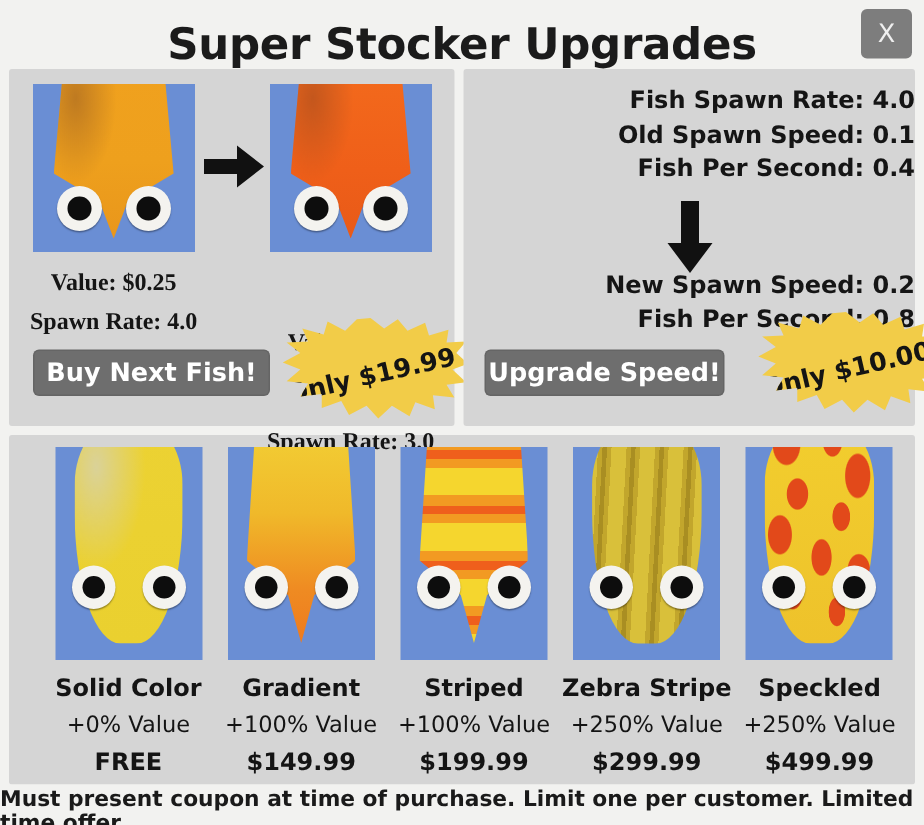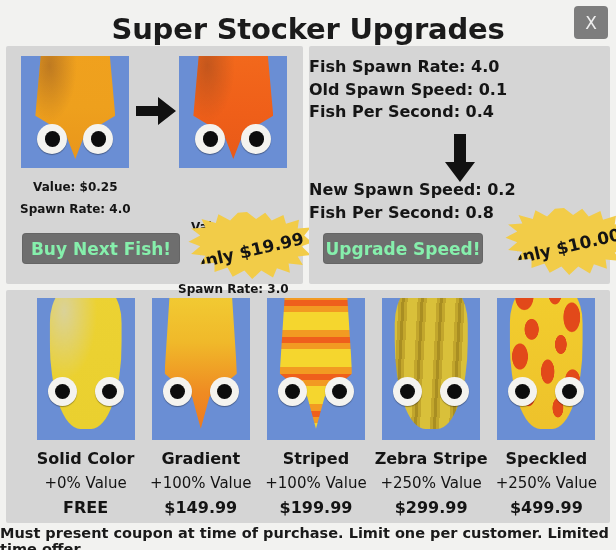--- a/index.html
+++ b/index.html
@@ -100,43 +100,43 @@
   .cmp-fish .eye.r { right: 16px; bottom: 14px; }
 
   .cmp-wrap {
     position: absolute;
     display: flex; flex-direction: column; align-items: center;
     top: 10px;
   }
   .cmp-wrap.a { left: 14px; }
   .cmp-wrap.b { left: 172px; gap: 40px; }
   .cmp-line {
-    font-size: 12px; font-weight: 700; color: #151515;
-    margin-top: 8px; white-space: nowrap;
+    font-size: 16px; font-weight: 700; color: #151515;
+    margin-top: 8px; white-space: nowrap; font-family: Liberation Serif, serif;
   }
   .cmp-line.first { margin-top: 12px; }
 
   .arrow-right {
     position: absolute;
     left: 130px; top: 48px;
     width: 40px; height: 34px;
     color: #111;
   }
   .arrow-down {
     position: absolute;
     left: 50%; transform: translateX(-50%);
     top: 88px;
     width: 34px; height: 48px;
     color: #111;
   }
 
   .action-btn {
     position: absolute;
     background: #6e6e6e;
-    color: #86efac;
+    color: #ffffff;
     border-radius: 4px;
     font-size: 17px;
     font-weight: 700;
     display: flex; align-items: center; justify-content: center;
     cursor: pointer;
     box-shadow: inset 0 0 0 1px rgba(0,0,0,.08);
   }
   .btn-buy     { left: 16px; top: 187px; width: 158px; height: 31px; }
   .btn-upgrade { left: 14px; top: 187px; width: 160px; height: 31px; }
 
@@ -161,21 +161,21 @@
     font-size: 17px;
     font-weight: 700;
     color: #141414;
     white-space: nowrap;
   }
   .burst.left-burst  { left: 176px; top: 166px; }
   .burst.right-burst { left: 190px; top: 162px; }
 
   
   .stat-line {
-    text-align: left;
+    text-align: right;
     font-size: 16px;
     font-weight: 700;
     color: #151515;
     line-height: 1.42;
   }
   .stats-top { position: absolute; left: 0; right: 0; top: 10px; }
   .stats-bot { position: absolute; left: 0; right: 0; top: 133px; }
 
   
   .variants-panel {

